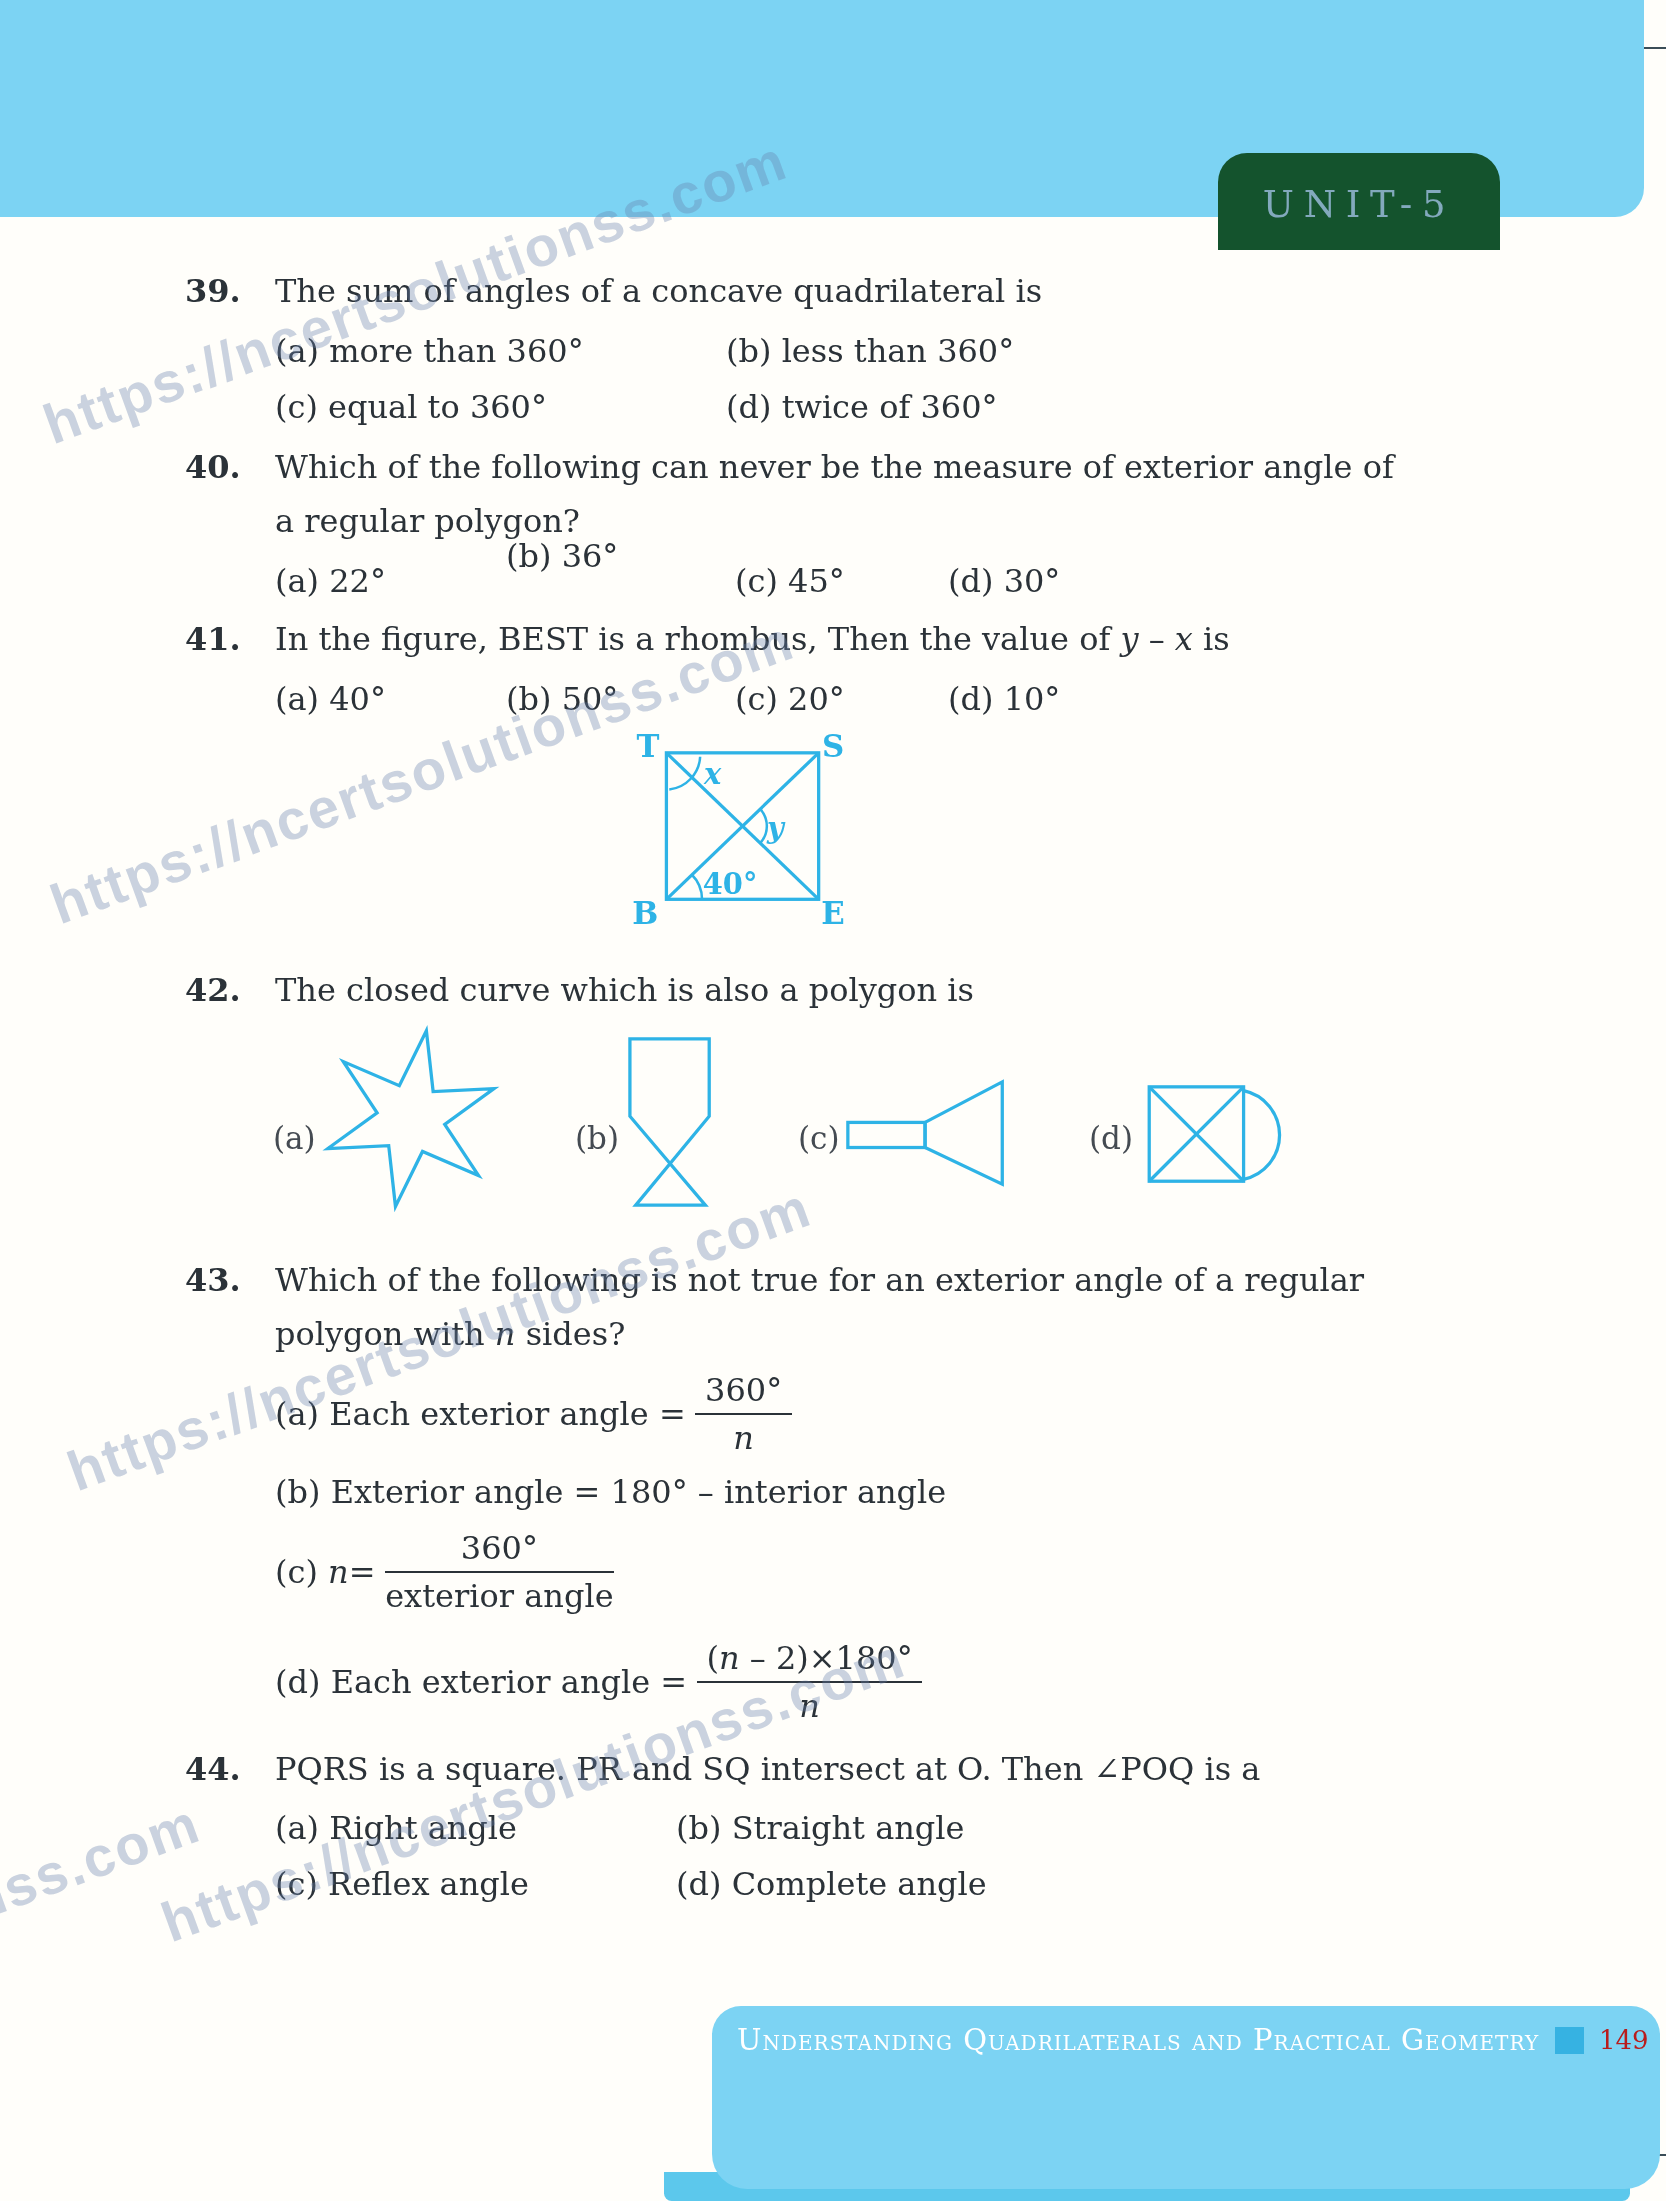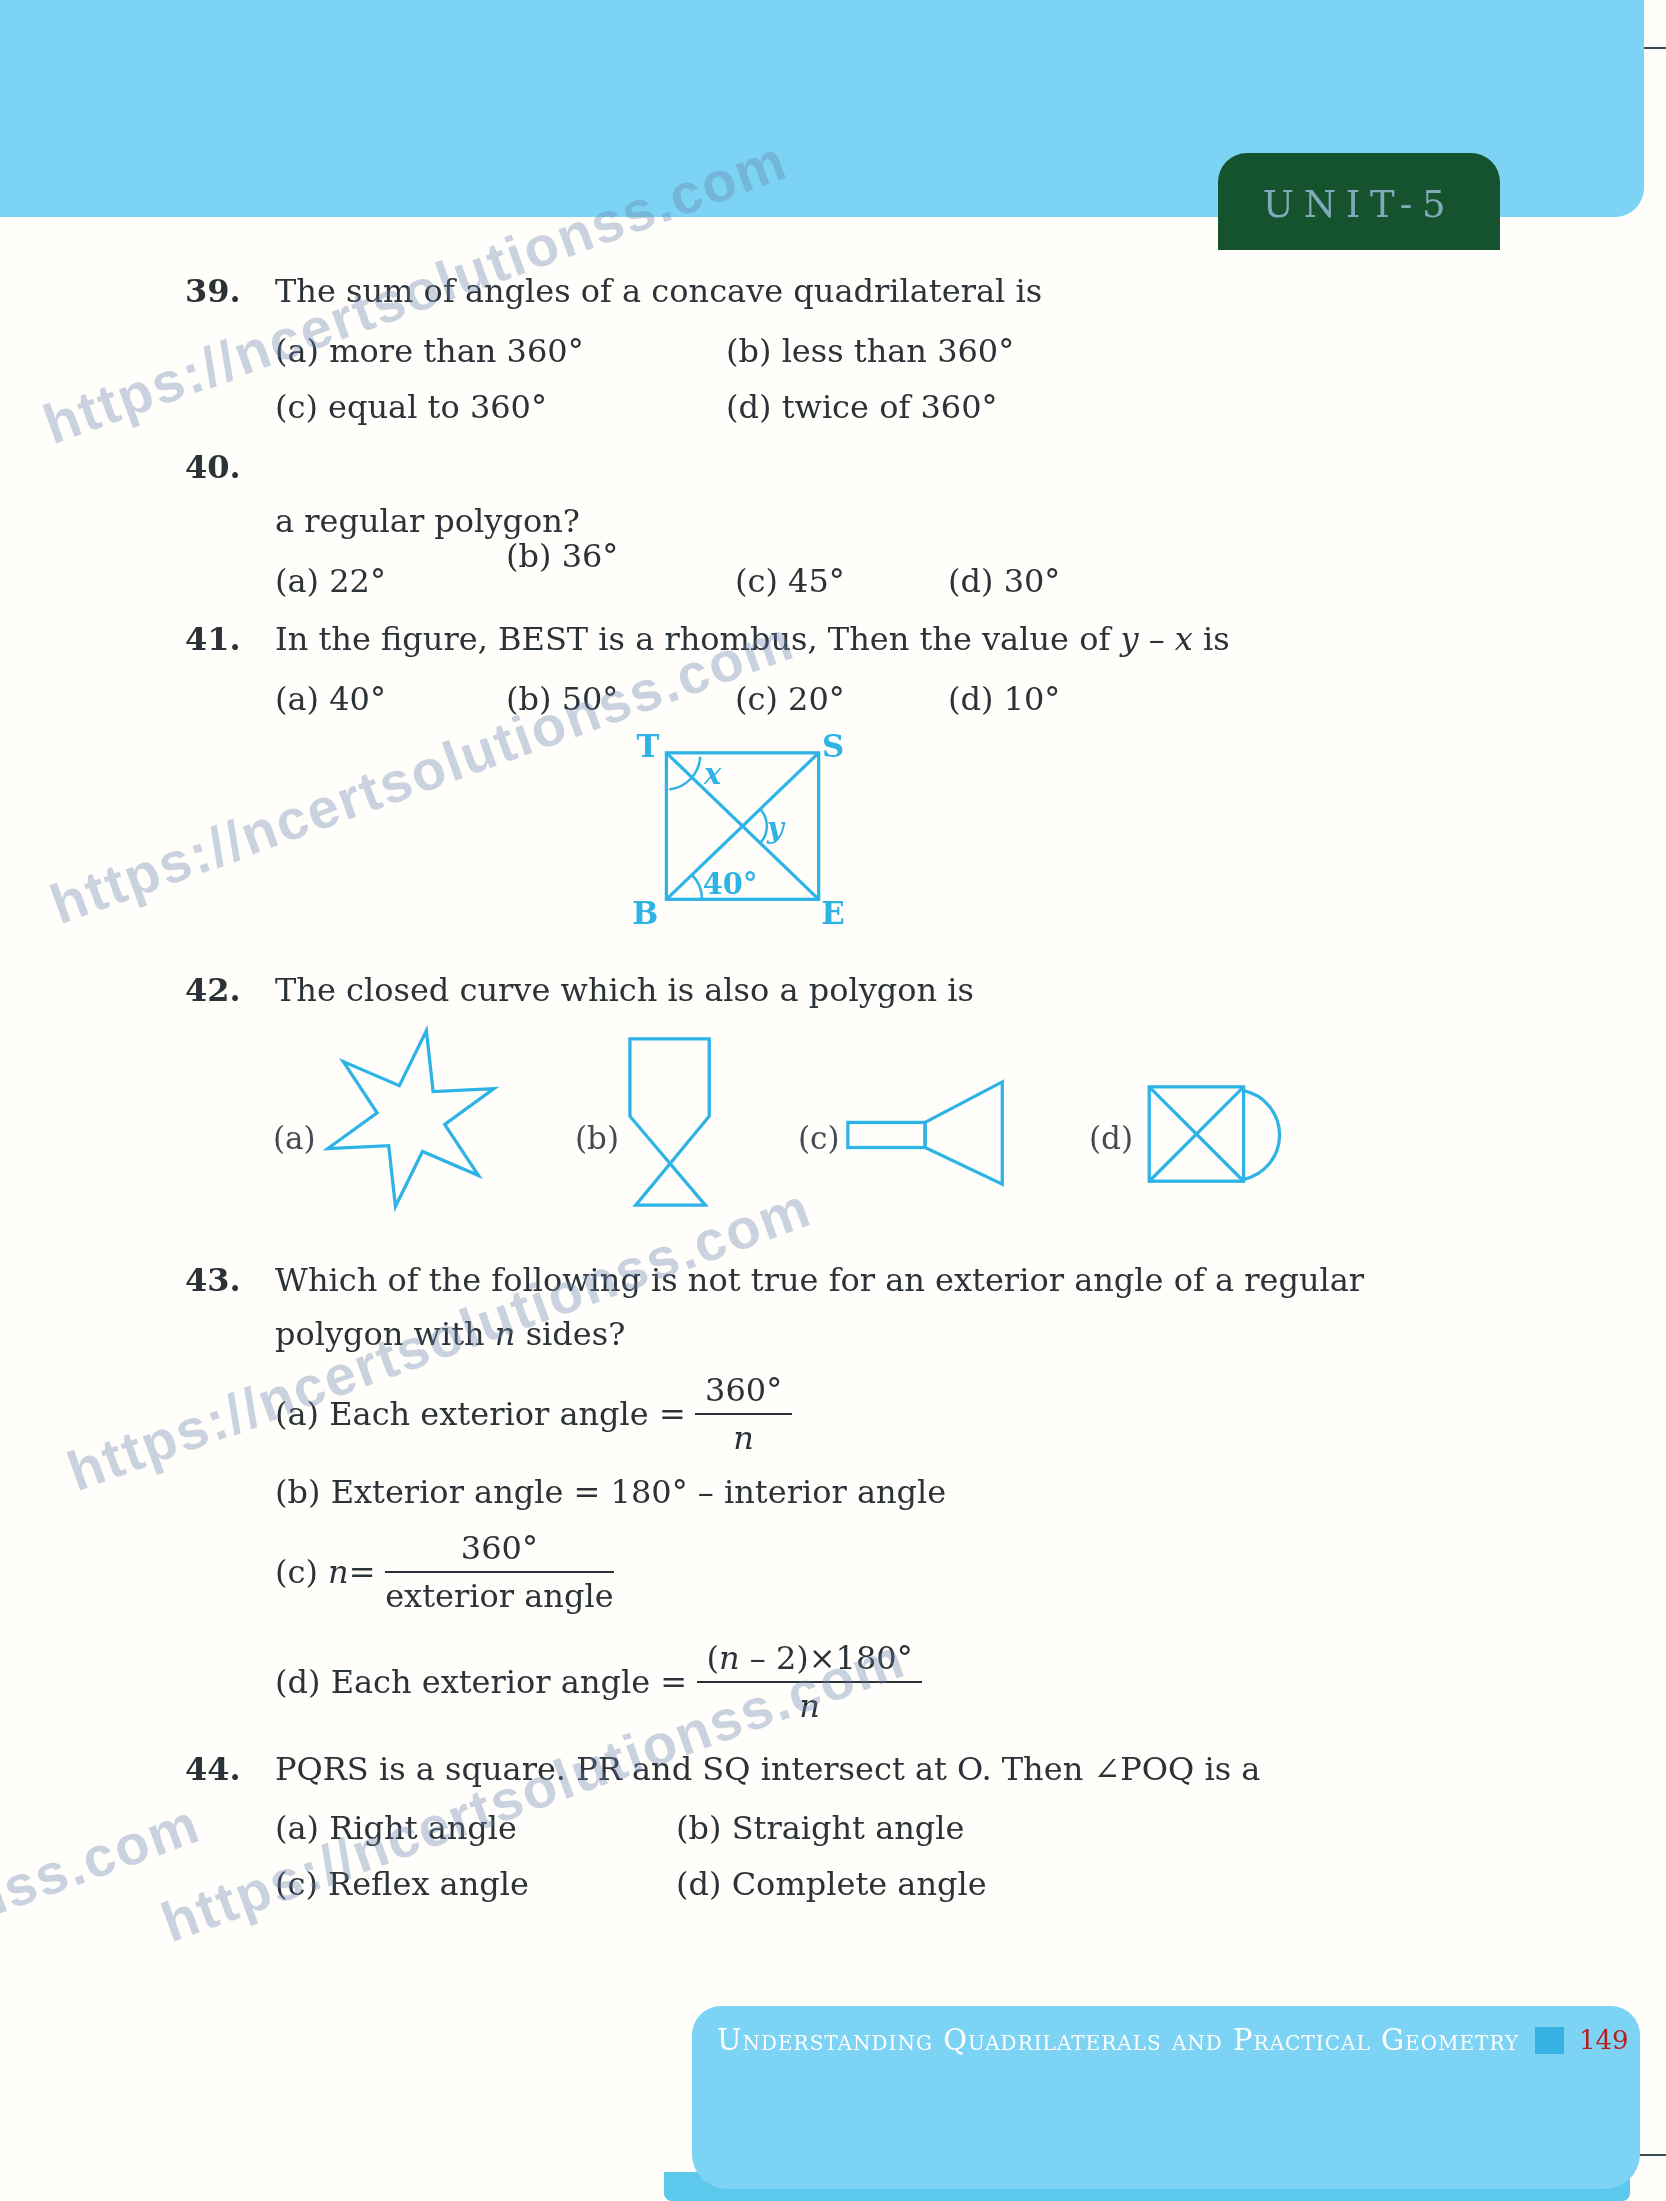--- a/index.html
+++ b/index.html
@@ -20,21 +20,21 @@
   }
   .unit-label{
     font-size:37px; letter-spacing:9.7px; color:#83a9bd; font-weight:400;
     padding-top:5.8px;
   }
   .footer-strip{
     position:absolute; left:664px; top:2172px; width:966px; height:29px;
     background:#5cc8ec; border-radius:0 0 7.7px 7.7px;
   }
   .footer-band{
-    position:absolute; left:692px; top:2006px; width:948px; height:183px;
+    position:absolute; left:712px; top:2006px; width:948px; height:183px;
     background:#7cd3f3; border-radius:29px 29px 35px 35px;
   }
   .footer-row{
     display:flex; align-items:center; gap:15.4px;
     padding:17.4px 0 0 25px;
   }
   .footer-title{
     color:#ffffff; font-size:29px; font-variant:small-caps; letter-spacing:1px;
     white-space:nowrap;
   }
@@ -86,20 +86,21 @@
   </div>
 
   <div class="qnum" style="left:185px;top:272px;">39.</div>
   <div class="qtext" style="left:275px;top:272px;">The sum of angles of a concave quadrilateral is</div>
   <span class="opt" style="left:275px;top:332px;">(a) more than 360°</span>
   <span class="opt" style="left:726px;top:332px;">(b) less than 360°</span>
   <span class="opt" style="left:275px;top:388px;">(c) equal to 360°</span>
   <span class="opt" style="left:726px;top:388px;">(d) twice of 360°</span>
 
   <div class="qnum" style="left:185px;top:448px;">40.</div>
+  <div class="qtext" style="left:275px;top:448px;">Which of the following can never be the measure of exterior angle of</div>
   <div class="qtext" style="left:275px;top:502px;">a regular polygon?</div>
   <span class="opt" style="left:275px;top:562px;">(a) 22°</span>
   <span class="opt" style="left:506px;top:537px;">(b) 36°</span>
   <span class="opt" style="left:735px;top:562px;">(c) 45°</span>
   <span class="opt" style="left:948px;top:562px;">(d) 30°</span>
 
   <div class="qnum" style="left:185px;top:620px;">41.</div>
   <div class="qtext" style="left:275px;top:620px;"><span>In the figure, BEST is a rhombus, Then the value of </span><span class="it">y</span><span> – </span><span class="it">x</span><span> is</span></div>
   <span class="opt" style="left:275px;top:680px;">(a) 40°</span>
   <span class="opt" style="left:506px;top:680px;">(b) 50°</span>

